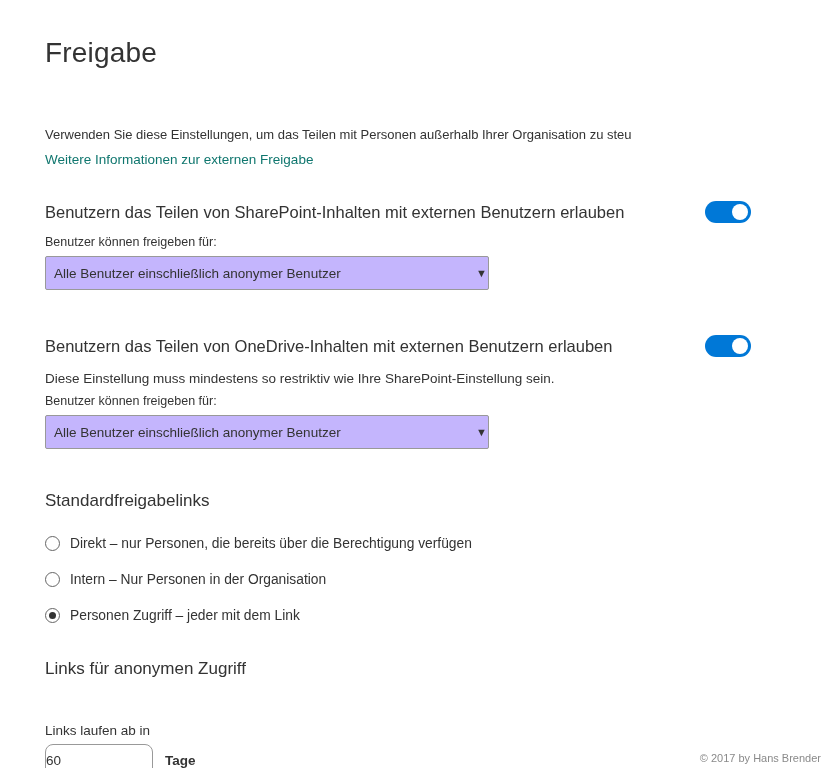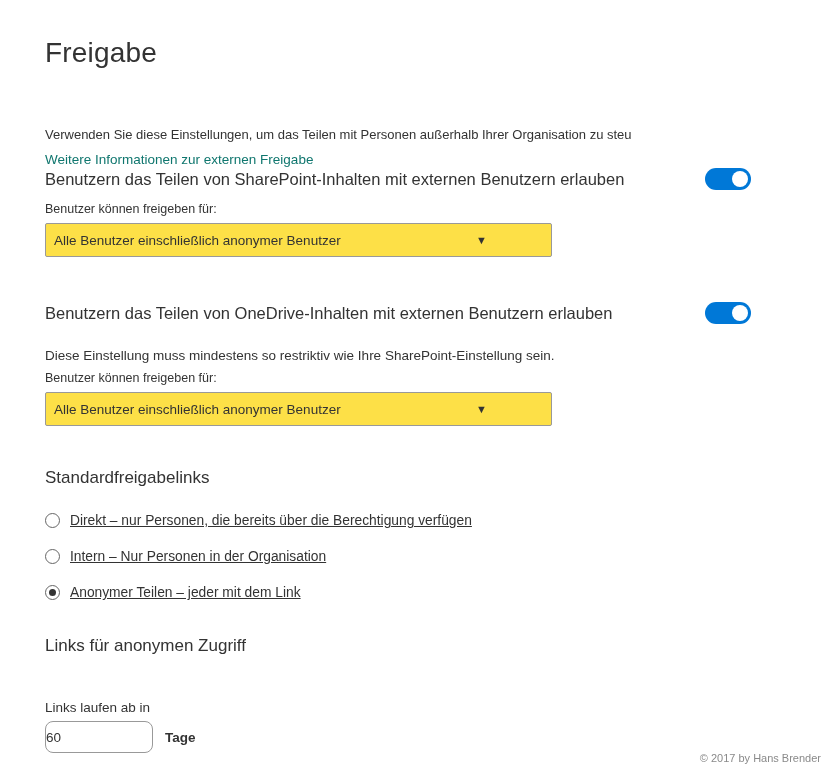--- a/index.html
+++ b/index.html
@@ -81,41 +81,41 @@
   }
 
   .sub-label {
     font-size: 12.5px;
     color: #333333;
     margin-top: 12px;
   }
   .note {
     font-size: 13.5px;
     color: #333333;
-    margin-top: 24px;
+    margin-top: 14px;
   }
 
   
   .select-wrap {
     position: relative;
     width: 452px;
     margin-top: 7px;
   }
   select.combo {
     -webkit-appearance: none;
     appearance: none;
-    width: 507px;
+    width: 444px;
     height: 34px;
     font-size: 13.5px;
     font-family: "Liberation Sans", sans-serif;
     color: #333333;
     padding: 0 28px 0 8px;
     border: 1px solid #999999;
     border-radius: 2px;
-    background: #fde047;
+    background: #c4b5fd;
     box-sizing: border-box;
     cursor: pointer;
   }
   .select-arrow {
     position: absolute;
     right: 10px;
     top: 0;
     height: 34px;
     display: flex;
     align-items: center;
@@ -128,21 +128,20 @@
     font-size: 17px;
     color: #333333;
     margin-top: 0;
   }
 
   .radio-item {
     display: flex;
     align-items: center;
     margin-top: 0;
     cursor: pointer;
-    text-decoration: underline;
   }
   .radio {
     width: 13px;
     height: 13px;
     border: 1px solid #666666;
     border-radius: 50%;
     background: #ffffff;
     position: relative;
     flex: 0 0 auto;
     margin-right: 10px;
@@ -202,21 +201,21 @@
 <body>
 
 <div class="page">
 
   <h1 class="page-title">Freigabe</h1>
 
   <div class="intro">Verwenden Sie diese Einstellungen, um das Teilen mit Personen außerhalb Ihrer Organisation zu steu</div>
   <a class="intro-link">Weitere Informationen zur externen Freigabe</a>
 
   
-  <div class="setting-block" style="">
+  <div class="setting-block" style="margin-top:33px;">
     <div class="setting-row">
       <div class="setting-label">Benutzern das Teilen von SharePoint-Inhalten mit externen Benutzern erlauben</div>
       <div class="toggle">
         <div class="knob"></div>
       </div>
     </div>
     <div class="sub-label">Benutzer können freigeben für:</div>
     <div class="select-wrap">
       <select class="combo">
         <option>Alle Benutzer einschließlich anonymer Benutzer</option>
@@ -252,21 +251,21 @@
       <span class="radio-label">Direkt – nur Personen, die bereits über die Berechtigung verfügen</span>
     </div>
 
     <div class="radio-item" style="margin-top:21px;">
       <span class="radio"></span>
       <span class="radio-label">Intern – Nur Personen in der Organisation</span>
     </div>
 
     <div class="radio-item" style="margin-top:21px;">
       <span class="radio checked"></span>
-      <span class="radio-label">Anonymer Teilen – jeder mit dem Link</span>
+      <span class="radio-label">Personen Zugriff – jeder mit dem Link</span>
     </div>
   </div>
 
   
   <div class="setting-block" style="margin-top:36px;">
     <div class="section-head">Links für anonymen Zugriff</div>
     <div class="field-label" style="margin-top:44px;">Links laufen ab in</div>
     <div class="expiry-row">
       <input class="numfield" type="text" value="60" style="">
       <span class="unit">Tage</span>

